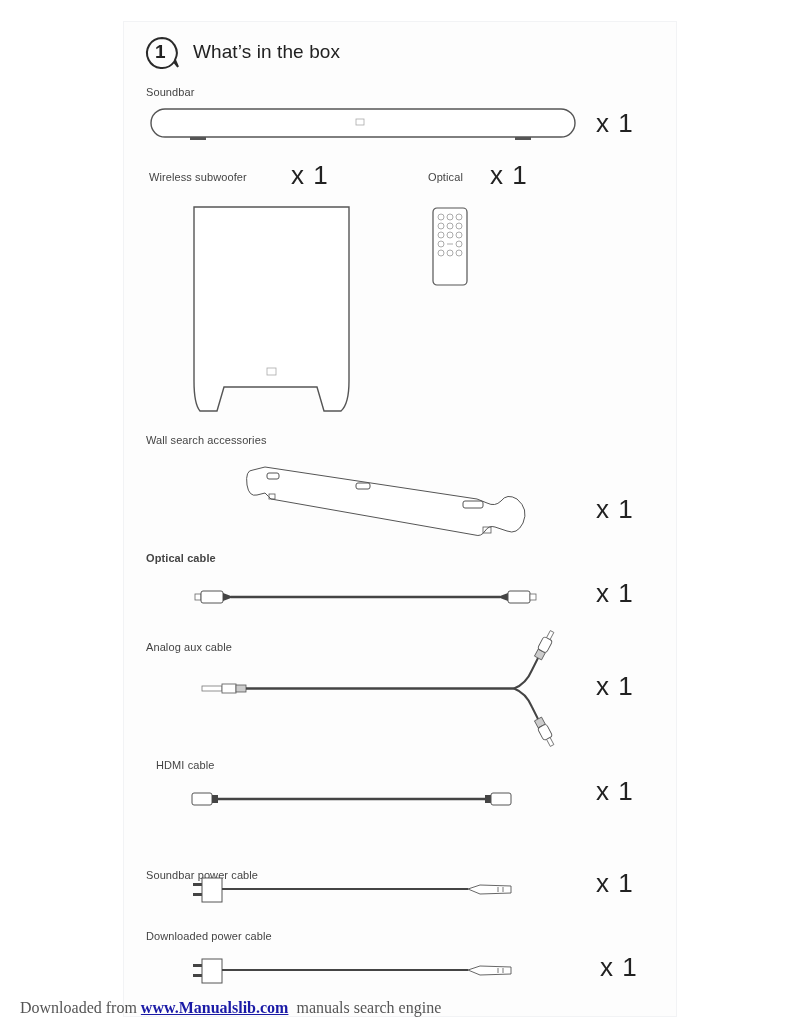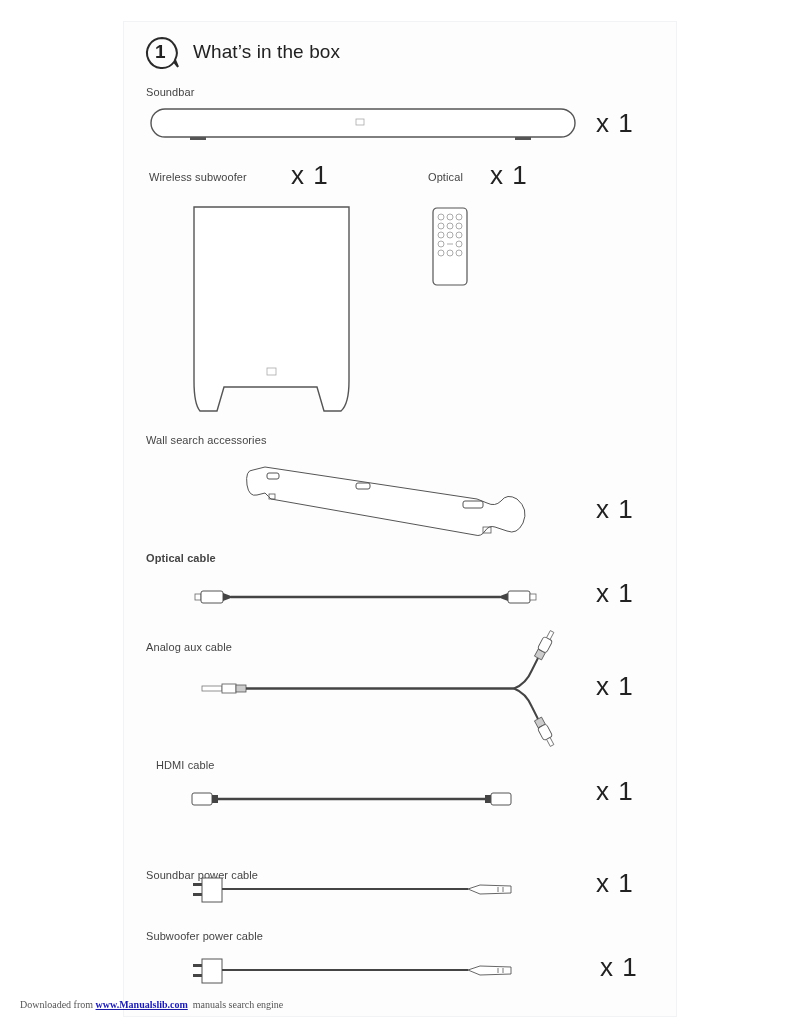--- a/index.html
+++ b/index.html
@@ -22,21 +22,21 @@
   }
 
   .label { position: absolute; font-size: 11px; color: #444; letter-spacing: 0.1px; }
   .qty { position: absolute; font-size: 26px; color: #222; letter-spacing: 1px; }
   .qty-inline { position: absolute; font-size: 26px; color: #222; letter-spacing: 1px; }
 
   svg { position: absolute; overflow: visible; }
 
   .footer {
     position: absolute; left: 20px; top: 999px; font-family: "Liberation Serif", serif;
-    font-size: 10px; color: #555;
+    font-size: 16px; color: #555;
   }
   .footer a { color: #1a1aa6; text-decoration: underline; font-weight: bold; }
 </style>
 </head>
 <body>
 
 <div class="page"></div>
 
 <svg class="step-badge" viewBox="0 0 34 34" width="34" height="34" style="left:145px;top:36px;">
   <path d="M17 2 A15 15 0 1 0 29 26 L33 31 L30 24 A15 15 0 0 0 17 2 Z" fill="none" stroke="#2a2a2a" stroke-width="2"></path>
@@ -142,21 +142,21 @@
   <rect x="0" y="7" width="9" height="3" fill="#444"></rect>
   <rect x="0" y="17" width="9" height="3" fill="#444"></rect>
   <rect x="9" y="2" width="20" height="24" fill="#fff" stroke="#555" stroke-width="1"></rect>
   <line x1="29" y1="13" x2="275" y2="13" stroke="#444" stroke-width="2"></line>
   <path d="M275 13 L287 9 L318 10 L318 17 L287 18 Z" fill="#fff" stroke="#555" stroke-width="0.9"></path>
   <line x1="305" y1="11" x2="305" y2="16" stroke="#555" stroke-width="0.8"></line>
   <line x1="310" y1="11" x2="310" y2="16" stroke="#555" stroke-width="0.8"></line>
 </svg>
 <div class="qty" style="left:596px;top:868px;">x 1</div>
 
-<div class="label" style="left:146px;top:930px;">Subwoofer power cable</div>
+<div class="label" style="left:146px;top:930px;">Downloaded power cable</div>
 <svg width="330" height="30" style="left:193px;top:957px;">
   <rect x="0" y="7" width="9" height="3" fill="#444"></rect>
   <rect x="0" y="17" width="9" height="3" fill="#444"></rect>
   <rect x="9" y="2" width="20" height="24" fill="#fff" stroke="#555" stroke-width="1"></rect>
   <line x1="29" y1="13" x2="275" y2="13" stroke="#444" stroke-width="2"></line>
   <path d="M275 13 L287 9 L318 10 L318 17 L287 18 Z" fill="#fff" stroke="#555" stroke-width="0.9"></path>
   <line x1="305" y1="11" x2="305" y2="16" stroke="#555" stroke-width="0.8"></line>
   <line x1="310" y1="11" x2="310" y2="16" stroke="#555" stroke-width="0.8"></line>
 </svg>
 <div class="qty" style="left:600px;top:952px;">x 1</div>

